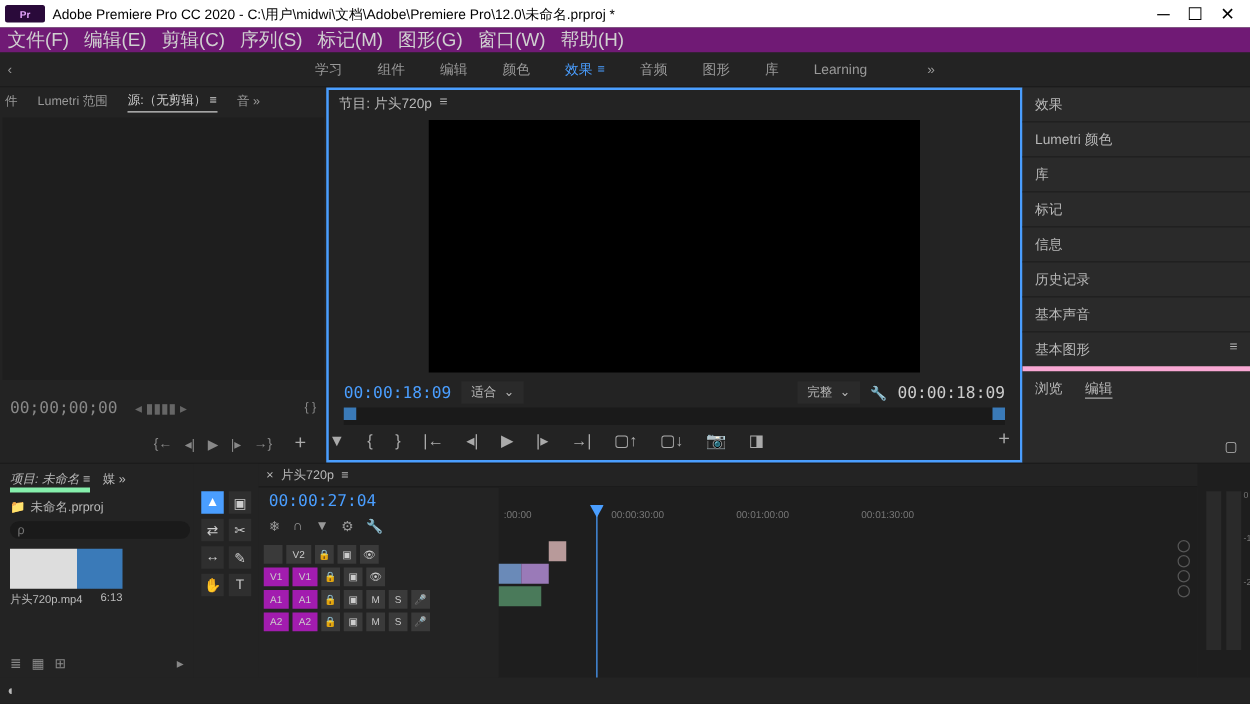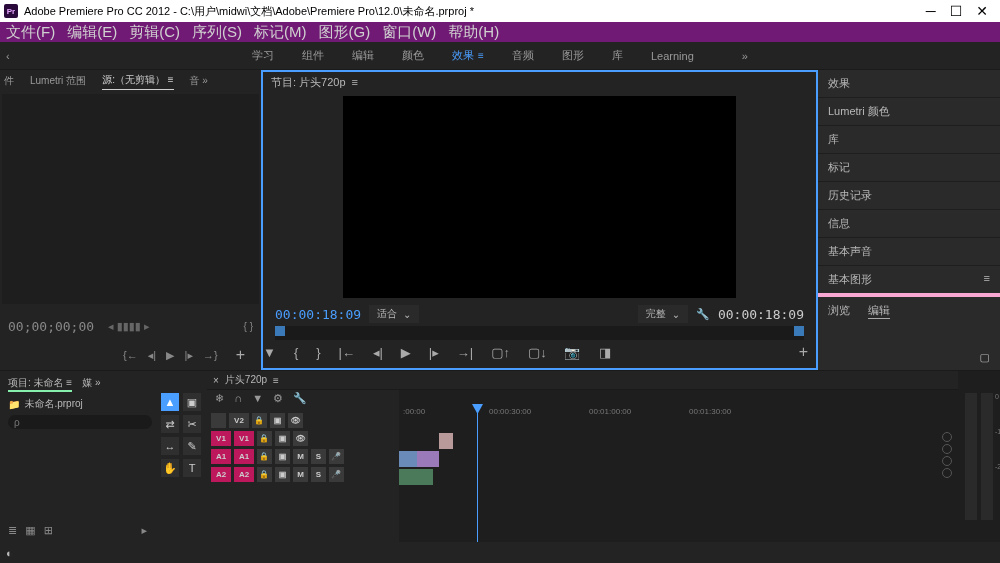--- a/index.html
+++ b/index.html
@@ -1,19 +1,19 @@
 <!DOCTYPE html>
 <html><head>
 <meta charset="utf-8">
 <style>
 * { margin: 0; padding: 0; box-sizing: border-box; font-family: "Microsoft YaHei", sans-serif; }
 body { background: #232323; color: #b8b8b8; font-size: 11px; width: 1000px; height: 563px; overflow: hidden; }
 .titlebar { background: #fff; height: 22px; display: flex; align-items: center; justify-content: space-between; padding: 0 4px; color: #000; }
 .titlebar-left { display: flex; align-items: center; gap: 6px; }
-.pr-icon { width: 14px; height: 14px; background: #2a0a3a; border-radius: 2px; display: flex; align-items: center; justify-content: center; font-size: 8px; color: #e6a6ff; font-weight: bold; }
+.pr-icon { width: 32px; height: 14px; background: #2a0a3a; border-radius: 2px; display: flex; align-items: center; justify-content: center; font-size: 8px; color: #e6a6ff; font-weight: bold; }
 .win-controls { display: flex; gap: 14px; font-size: 14px; padding-right: 8px; }
 .win-controls span { cursor: pointer; }
 .menubar { background: #701a75; height: 20px; display: flex; align-items: center; padding: 0 6px; gap: 12px; color: #d0d0d0; font-size: 15px; }
 .workspace-tabs { background: #232323; height: 28px; display: flex; align-items: center; justify-content: center; gap: 28px; color: #999; border-bottom: 1px solid #1a1a1a; }
 .workspace-tabs .active { color: #4a9eff; }
 .ws-tab { cursor: pointer; display: flex; align-items: center; gap: 4px; }
 .chevron { font-size: 10px; }
 .main { display: flex; height: 300px; }
 .left-panel { width: 261px; background: #232323; display: flex; flex-direction: column; }
 .panel-tabs { display: flex; align-items: center; height: 22px; padding: 0 4px; gap: 16px; font-size: 10px; }
@@ -35,41 +35,41 @@
 .program-controls span { cursor: pointer; }
 .right-panel { width: 182px; background: #2a2a2a; display: flex; flex-direction: column; }
 .right-item { padding: 6px 10px; border-bottom: 1px solid #1e1e1e; cursor: pointer; font-size: 11px; }
 .right-item.active { border-bottom: 4px solid #f9a8d4; }
 .right-subtabs { display: flex; gap: 18px; padding: 6px 10px; }
 .right-subtabs .sub { cursor: pointer; }
 .right-subtabs .sub.active { border-bottom: 1px solid #aaa; }
 .lower { display: flex; height: 172px; background: #232323; border-top: 1px solid #1a1a1a; }
 .project-panel { width: 155px; display: flex; flex-direction: column; padding: 2px; }
 .proj-tabs { display: flex; gap: 10px; padding: 3px 6px; font-size: 10px; }
-.proj-tabs .tab.active { border-bottom: 2px solid #86efac; }
+.proj-tabs .tab.active { border-bottom: 4px solid #86efac; font-style: italic; }
 .proj-folder { display: flex; align-items: center; gap: 4px; padding: 2px 6px; font-size: 10px; }
 .proj-search { display: flex; align-items: center; gap: 4px; padding: 2px 6px; }
 .search-input { flex: 1; background: #1a1a1a; border: none; border-radius: 8px; height: 14px; color: #999; padding: 0 6px; font-size: 10px; }
 .thumb { margin: 6px; width: 90px; }
 .thumb-img { width: 90px; height: 32px; background: linear-gradient(90deg, #ddd 0%, #ddd 60%, #3a7ab8 60%, #3a7ab8 100%); position: relative; }
 .thumb-label { font-size: 9px; color: #bbb; margin-top: 2px; display: flex; justify-content: space-between; }
 .proj-footer { margin-top: auto; display: flex; gap: 8px; padding: 3px 6px; color: #888; font-size: 11px; }
 .tools-col { width: 52px; display: flex; flex-wrap: wrap; align-content: flex-start; gap: 4px; padding: 22px 6px 4px; background: #232323; }
 .tool { width: 18px; height: 18px; background: #2f2f2f; display: flex; align-items: center; justify-content: center; font-size: 11px; color: #ccc; cursor: pointer; }
 .tool.active { background: #4a9eff; color: #fff; }
 .timeline-panel { flex: 1; display: flex; flex-direction: column; }
 .tl-header { display: flex; align-items: center; padding: 2px 6px; gap: 6px; font-size: 10px; border-bottom: 1px solid #1a1a1a; }
 .tl-body { flex: 1; display: flex; }
 .tl-left { width: 192px; display: flex; flex-direction: column; }
 .tl-timecode { padding: 4px 8px; }
 .tl-icons { display: flex; gap: 10px; padding: 2px 8px; color: #999; font-size: 11px; }
 .tl-tracks { margin-top: 4px; }
 .tl-track-row { display: flex; align-items: center; height: 18px; gap: 3px; padding: 0 4px; }
-.track-btn { width: 20px; height: 15px; background: #3a3a3a; display: flex; align-items: center; justify-content: center; font-size: 8px; color: #ccc; font-weight: bold; }
-.track-btn.blue { background: #be185d; }
+.track-btn { width: 20px; height: 15px; background: #3a3a3a; display: flex; align-items: center; justify-content: center; font-size: 8px; color: #ccc; }
+.track-btn.blue { background: #a21caf; }
 .track-btn.sm { width: 15px; }
 .tl-right { flex: 1; position: relative; background: #1e1e1e; }
 .tl-ruler { height: 26px; display: flex; align-items: flex-end; padding: 0 4px; font-size: 8px; color: #777; position: relative; }
 .tl-ruler span { position: absolute; }
 .playhead { position: absolute; top: 14px; bottom: 0; width: 1px; background: #4a9eff; left: 78px; }
 .playhead::before { content: ''; position: absolute; top: 0; left: -5px; width: 11px; height: 10px; background: #4a9eff; clip-path: polygon(0 0, 100% 0, 50% 100%); }
 .clip-area { position: absolute; top: 42px; left: 0; right: 0; }
 .clip-row { height: 18px; position: relative; }
 .clip { position: absolute; height: 16px; top: 1px; }
 .clip.v1 { background: #6a8ab8; left: 0; width: 18px; }
@@ -84,21 +84,21 @@
 .footer { height: 21px; background: #232323; display: flex; align-items: center; padding: 0 6px; }
 .plus-btn { margin-left: auto; color: #aaa; font-size: 16px; cursor: pointer; padding: 0 8px; }
 .arrow-left { position: absolute; left: 6px; }
 </style>
 </head>
 <body>
 
 <div class="titlebar">
   <div class="titlebar-left">
     <div class="pr-icon">Pr</div>
-    <span><span>Adobe Premiere Pro CC 2012</span> - <span>C:\用户\midwi\文档\Adobe\Premiere Pro\12.0\未命名.prproj *</span></span>
+    <span><span>Adobe Premiere Pro CC 2020</span> - <span>C:\用户\midwi\文档\Adobe\Premiere Pro\12.0\未命名.prproj *</span></span>
   </div>
   <div class="win-controls">
     <span>─</span>
     <span>☐</span>
     <span>✕</span>
   </div>
 </div>
 
 <div class="menubar">
   <span>文件(F)</span>
@@ -192,22 +192,22 @@
       <span>◨</span>
       <span class="plus-btn">+</span>
     </div>
   </div>
 
   <div class="right-panel">
     <div class="right-item">效果</div>
     <div class="right-item">Lumetri 颜色</div>
     <div class="right-item">库</div>
     <div class="right-item">标记</div>
+    <div class="right-item">信息</div>
     <div class="right-item">历史记录</div>
-    <div class="right-item">信息</div>
     <div class="right-item">基本声音</div>
     <div class="right-item active"><span>基本图形</span> <span style="float:right">≡</span></div>
     <div class="right-subtabs">
       <span class="sub">浏览</span>
       <span class="sub active">编辑</span>
     </div>
     <div style="flex:1"></div>
     <div style="text-align:right;padding:6px 10px"><span>▢</span></div>
   </div>
 </div>
@@ -219,20 +219,27 @@
       <span class="tab active"><span>项目: 未命名</span> ≡</span>
       <span class="tab"><span>媒</span> »</span>
     </div>
     <div class="proj-folder">
       <span>📁</span>
       <span>未命名.prproj</span>
     </div>
     <div class="proj-search">
       <input class="search-input" placeholder="ρ" style="">
       <span>▦</span>
+    </div>
+    <div class="thumb">
+      <div class="thumb-img"></div>
+      <div class="thumb-label">
+        <span>片头720p.mp4</span>
+        <span>6:13</span>
+      </div>
     </div>
     <div class="proj-footer">
       <span>≣</span>
       <span>▦</span>
       <span>⊞</span>
       <span style="margin-left:auto">▸</span>
     </div>
   </div>
 
   <div class="tools-col">
@@ -247,20 +254,21 @@
   </div>
 
   <div class="timeline-panel">
     <div class="tl-header">
       <span>×</span>
       <span>片头720p</span>
       <span>≡</span>
     </div>
     <div class="tl-body">
       <div class="tl-left">
+        <div class="tl-timecode"><span class="timecode">00:00:27:04</span></div>
         <div class="tl-icons">
           <span>❄</span>
           <span>∩</span>
           <span>▼</span>
           <span>⚙</span>
           <span>🔧</span>
         </div>
         <div class="tl-tracks">
           <div class="tl-track-row">
             <div class="track-btn sm">&nbsp;</div>

